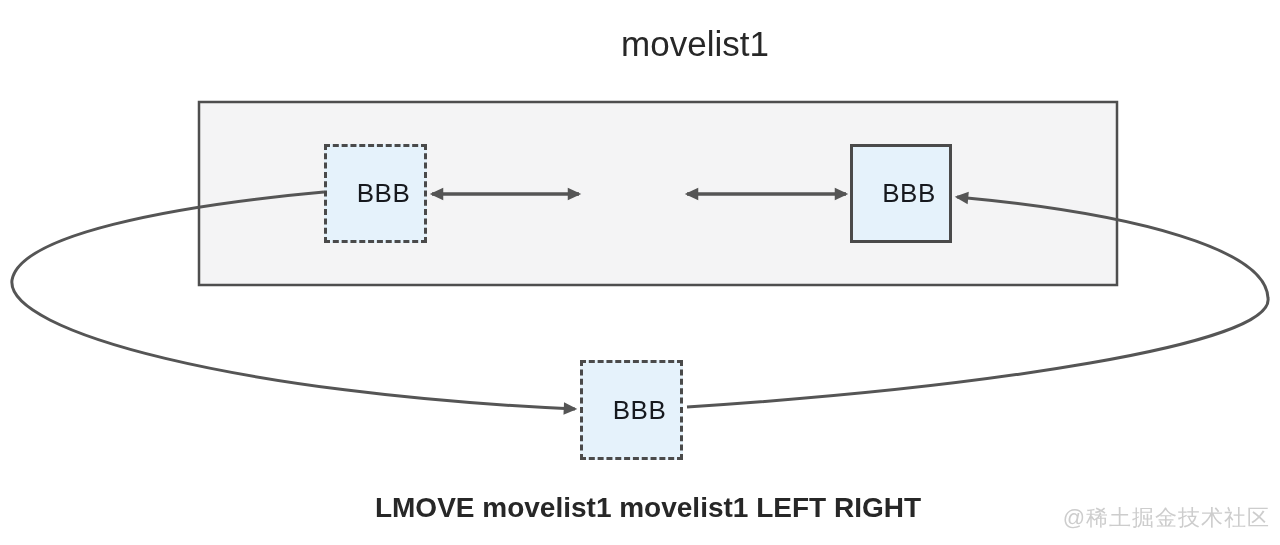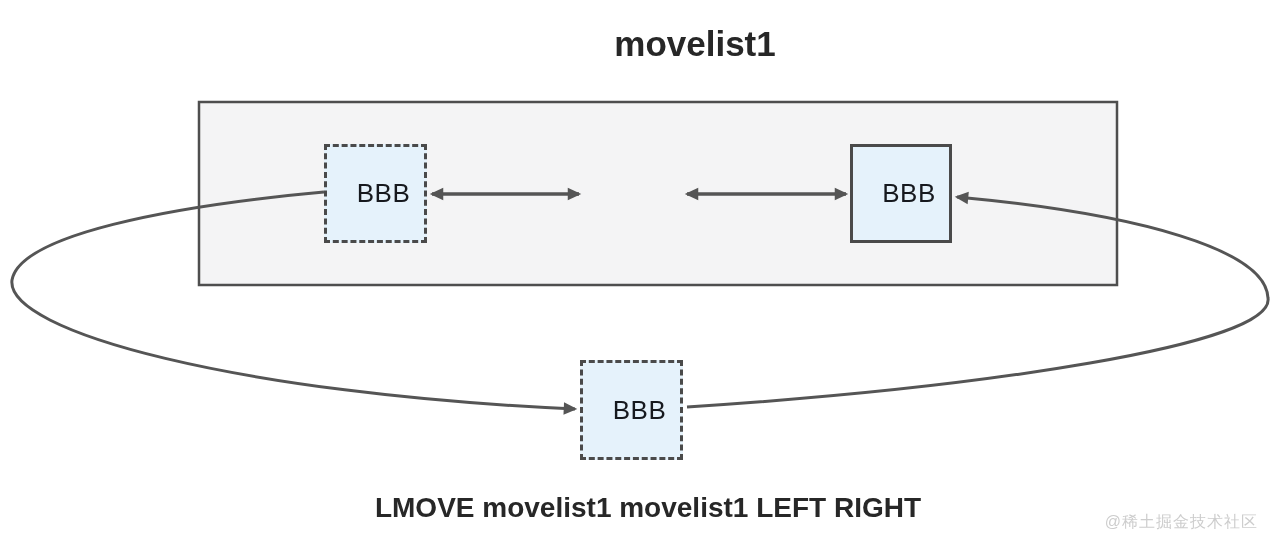--- a/index.html
+++ b/index.html
@@ -19,29 +19,29 @@
   .node{
     position:absolute;z-index:2;box-sizing:border-box;
     display:flex;align-items:center;justify-content:center;
     background:var(--node_fill,#e5f2fb);
     border:3px solid var(--node_stroke,#4a4a4a);
     font-size:26px;letter-spacing:.5px;color:var(--text,#16191e);padding-left:16px;
   }
   .node.dashed{border-style:dashed;}
   .title{
     position:absolute;z-index:3;left:110px;top:24px;width:1170px;
-    text-align:center;font-size:35px;font-weight:700;color:var(--title,#272727);
+    text-align:center;font-size:35px;font-weight:400;color:var(--title,#272727);
   }
   .caption{
     position:absolute;z-index:3;left:8px;top:492px;width:1280px;
     text-align:center;font-size:28px;font-weight:700;color:var(--title,#2a2a2a);
   }
   .watermark{
-    position:absolute;z-index:3;right:22px;bottom:12px;
-    font-size:16px;color:var(--watermark,#cdcdcd);letter-spacing:1px;
+    position:absolute;z-index:3;right:10px;bottom:12px;
+    font-size:22px;color:var(--watermark,#cdcdcd);letter-spacing:1px;
   }
 </style>
 </head>
 <body>
 
 <div class="canvas">
 
   <div class="title">movelist1</div>
 
   <svg class="wires" width="1280" height="545" viewBox="0 0 1280 545" aria-hidden="true">

